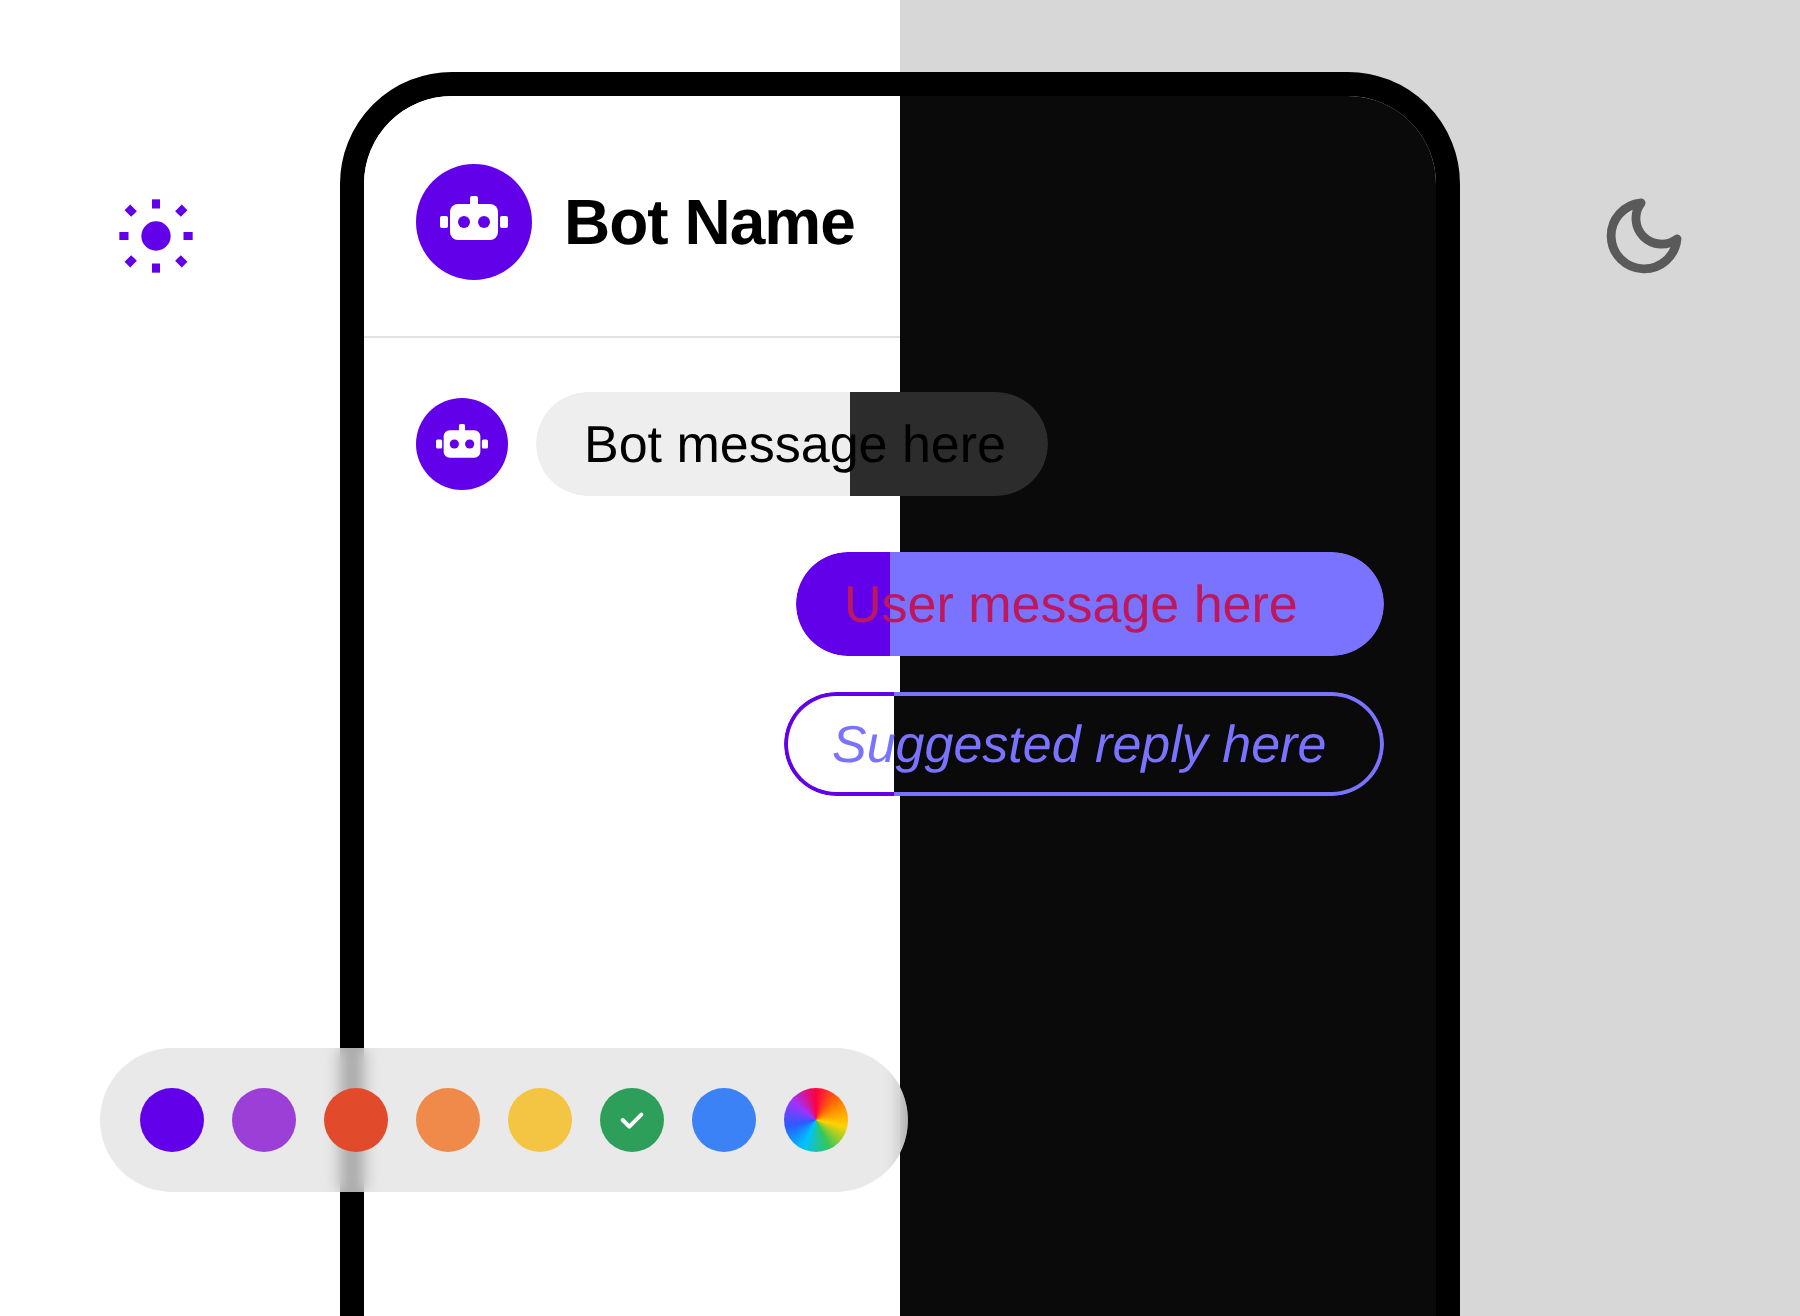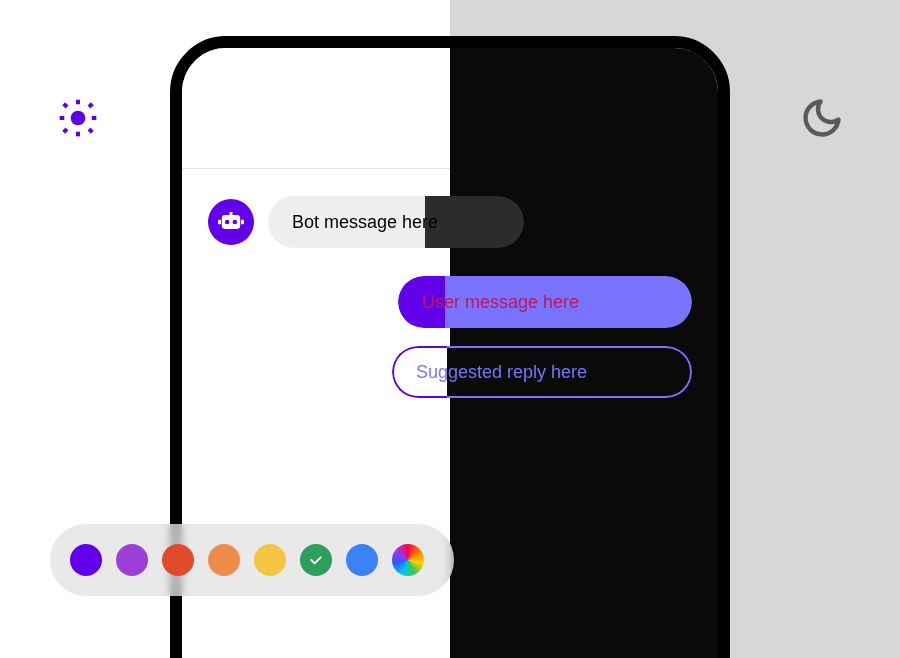--- a/index.html
+++ b/index.html
@@ -104,21 +104,21 @@
       position: absolute;
       left: 26px;
       display: flex;
       align-items: center;
       gap: 14px;
     }
     .msg-row.bot { top: 148px; }
     .bubble {
       border-radius: 999px;
       padding: 14px 24px;
-      font-size: 18px;
+      font-size: 26px;
       overflow: hidden;
       position: relative;
     }
     .bubble-bot {
       display: flex;
       width: 256px;
       height: 52px;
       padding: 0;
       align-items: center;
     }
@@ -201,20 +201,21 @@
       border-bottom-right-radius: 999px;
       background: #0a0a0a;
     }
     .bubble-suggested .txt {
       position: absolute;
       left: 0; right: 0; top: 0; bottom: 0;
       display: flex;
       align-items: center;
       padding-left: 24px;
       color: #7a73ff;
+      font-style: italic;
     }
     .palette {
       position: absolute;
       left: 50px;
       top: 524px;
       width: 404px;
       height: 72px;
       background: rgba(225, 225, 225, 0.75);
       backdrop-filter: blur(4px);
       border-radius: 999px;
@@ -261,20 +262,33 @@
     <path d="M21 12.8A9 9 0 1 1 11.2 3 7 7 0 0 0 21 12.8z"></path>
   </svg>
 </div>
 
 <div class="device">
   <div class="device-panel-light"></div>
   <div class="device-panel-dark"></div>
 
   <div class="device-content">
 
+    <div class="header-row">
+      <div class="avatar avatar-lg">
+        <svg width="34" height="26" viewBox="0 0 34 26">
+          <rect x="5" y="4" width="24" height="18" rx="4" fill="#ffffff"></rect>
+          <circle cx="12" cy="13" r="3" fill="#6200ea"></circle>
+          <circle cx="22" cy="13" r="3" fill="#6200ea"></circle>
+          <rect x="0" y="10" width="4" height="6" rx="1" fill="#ffffff"></rect>
+          <rect x="30" y="10" width="4" height="6" rx="1" fill="#ffffff"></rect>
+          <rect x="15" y="0" width="4" height="5" rx="1" fill="#ffffff"></rect>
+        </svg>
+      </div>
+      <div class="bot-title">Bot Name</div>
+    </div>
 
     <div class="header-divider"></div>
 
     <div class="msg-row bot">
       <div class="avatar avatar-sm">
         <svg width="26" height="20" viewBox="0 0 34 26">
           <rect x="5" y="4" width="24" height="18" rx="4" fill="#ffffff"></rect>
           <circle cx="12" cy="13" r="3" fill="#6200ea"></circle>
           <circle cx="22" cy="13" r="3" fill="#6200ea"></circle>
           <rect x="0" y="10" width="4" height="6" rx="1" fill="#ffffff"></rect>

